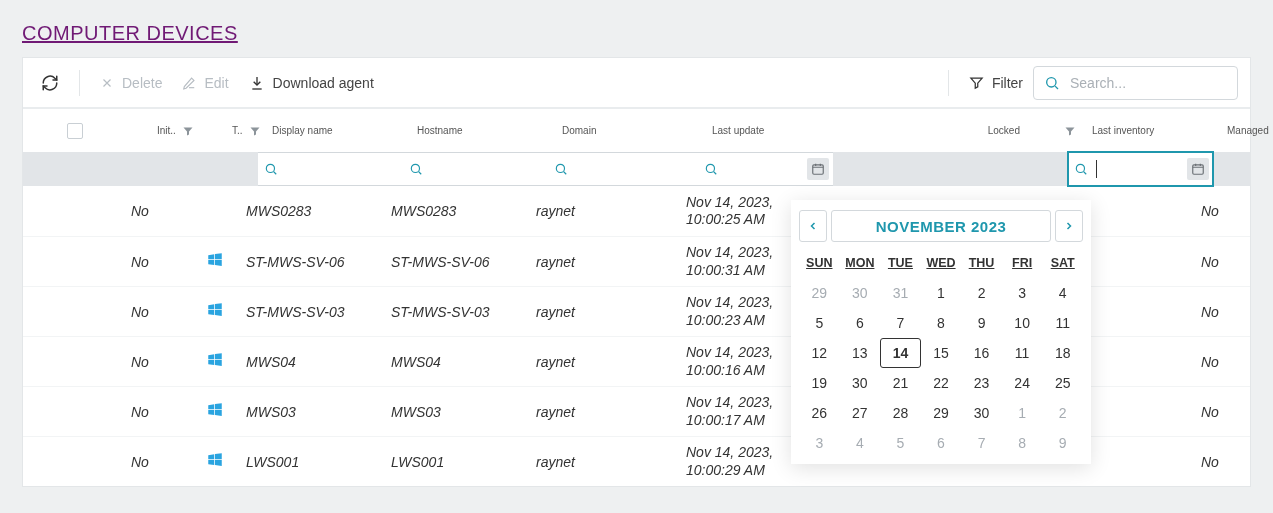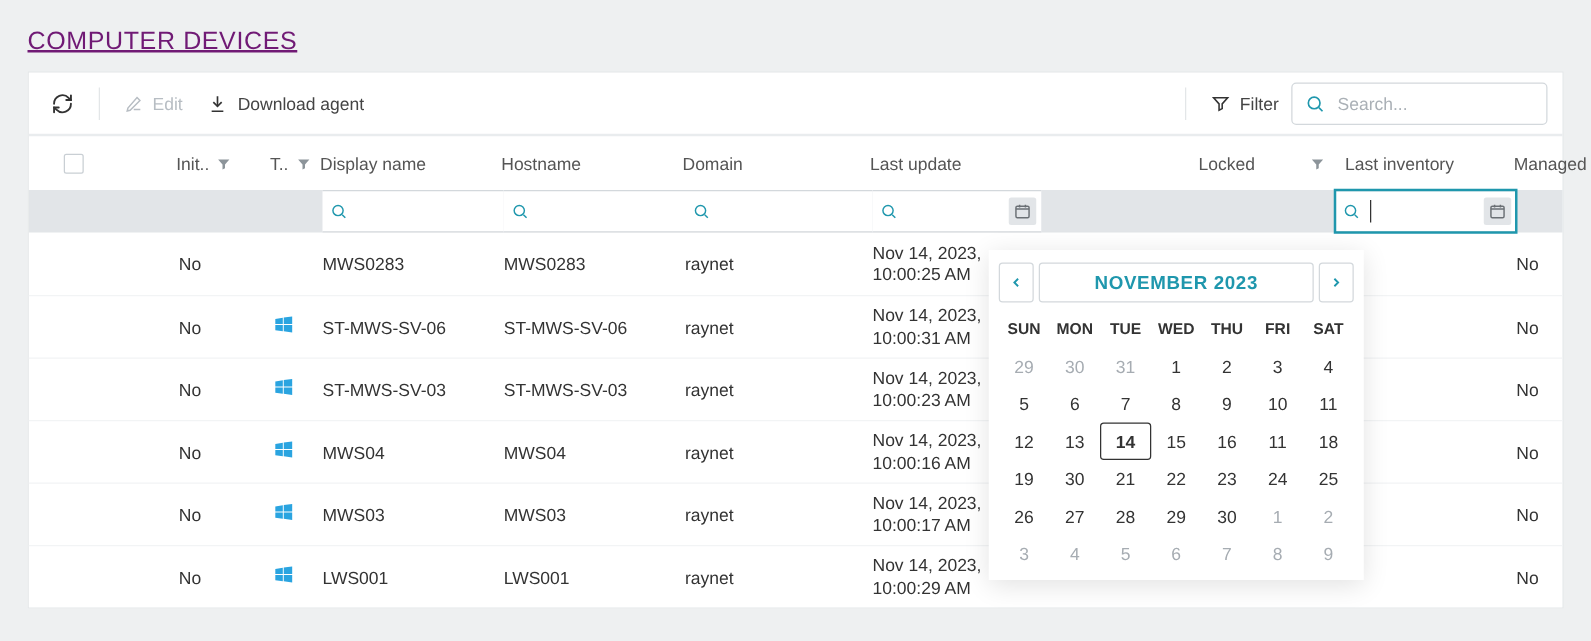--- a/index.html
+++ b/index.html
@@ -71,23 +71,23 @@
   .ico { display: inline-flex; }
   .ico svg { display: block; }
   
   .thead {
     display: grid;
     grid-template-columns: 90px 75px 40px 145px 145px 150px 135px 135px 100px 145px 75px;
     align-items: center;
     height: 44px;
     border-top: 1px solid #e9ecee;
     color: #555;
-    font-size: 14px;
+    font-size: 10px;
     position: relative;
-    padding-left: 28px;
+    padding-left: 44px;
   }
   .th { display: flex; align-items: center; gap: 6px; }
   .th.right { justify-content: flex-end; padding-right: 6px; gap: 44px;}
   .chk {
     width: 16px; height: 16px; border: 1px solid #c9cfd4; border-radius: 2px;
     display: inline-block;
   }
   
   .frow {
     display: grid;
@@ -114,24 +114,25 @@
   }
   .cursor {
     width:1px;height:18px;background:#333;margin-left:4px;
   }
   
   .trow {
     display: grid;
     grid-template-columns: 90px 75px 40px 145px 145px 150px 135px 135px 100px 145px 75px;
     align-items: center;
     min-height: 50px;
-    padding-left: 30px;
+    padding-left: 18px;
     color: #333;
     font-size: 14px;
     border-top: 1px solid #f2f4f5;
+    font-style: italic;
   }
   .trow:first-of-type { border-top: none; }
   .td { padding: 6px 4px 6px 0; }
   .td.two { line-height: 1.25; }
   .win-icon { color:#2aa4e0; }
   
   .calendar {
     position: absolute;
     left: 791px;
     top: 200px;
@@ -152,21 +153,21 @@
   .cal-title {
     flex:1;height:32px;border:1px solid #d3d8dc;border-radius:3px;
     display:flex;align-items:center;justify-content:center;
     color:#1f97ad;font-weight:700;letter-spacing:0.5px;font-size:15px;
   }
   .cal-grid {
     display:grid;
     grid-template-columns: repeat(7, 1fr);
     text-align:center;
   }
-  .cal-dow { font-weight:700; font-size:12.5px; color:#333; padding:6px 0 8px 0;}
+  .cal-dow { font-weight:700; font-size:12.5px; color:#333; padding:6px 0 8px 0;text-decoration:underline;}
   .cal-day {
     height:30px;display:flex;align-items:center;justify-content:center;
     font-size:14px;color:#333;border-radius:3px;
   }
   .cal-day.muted { color:#a6acb2; }
   .cal-day.today { border:1px solid #333; font-weight:700;}
   
   .page { position: relative; }
 </style>
 </head>
@@ -182,20 +183,28 @@
         <span class="ico">
           <svg width="18" height="18" viewBox="0 0 24 24" fill="none" stroke="#333" stroke-width="2" stroke-linecap="round">
               <path d="M3 12a9 9 0 0 1 15.5-6.3L21 8"></path>
               <path d="M21 3v5h-5"></path>
               <path d="M21 12a9 9 0 0 1-15.5 6.3L3 16"></path>
               <path d="M3 21v-5h5"></path>
             </svg>
         </span>
       </button>
       <span class="tb-sep"></span>
+      <button class="tb-btn disabled">
+        <span class="ico">
+          <svg width="14" height="14" viewBox="0 0 24 24" fill="none" stroke="#b7bdc3" stroke-width="2">
+              <path d="M18 6 6 18M6 6l12 12"></path>
+            </svg>
+        </span>
+        <span>Delete</span>
+      </button>
       <button class="tb-btn disabled">
         <span class="ico">
           <svg width="14" height="14" viewBox="0 0 24 24" fill="none" stroke="#b7bdc3" stroke-width="2">
               <path d="M12 20h9"></path>
               <path d="m16.5 3.5 4 4L7 21l-4 1 1-4Z"></path>
             </svg>
         </span>
         <span>Edit</span>
       </button>
       <button class="tb-btn">

